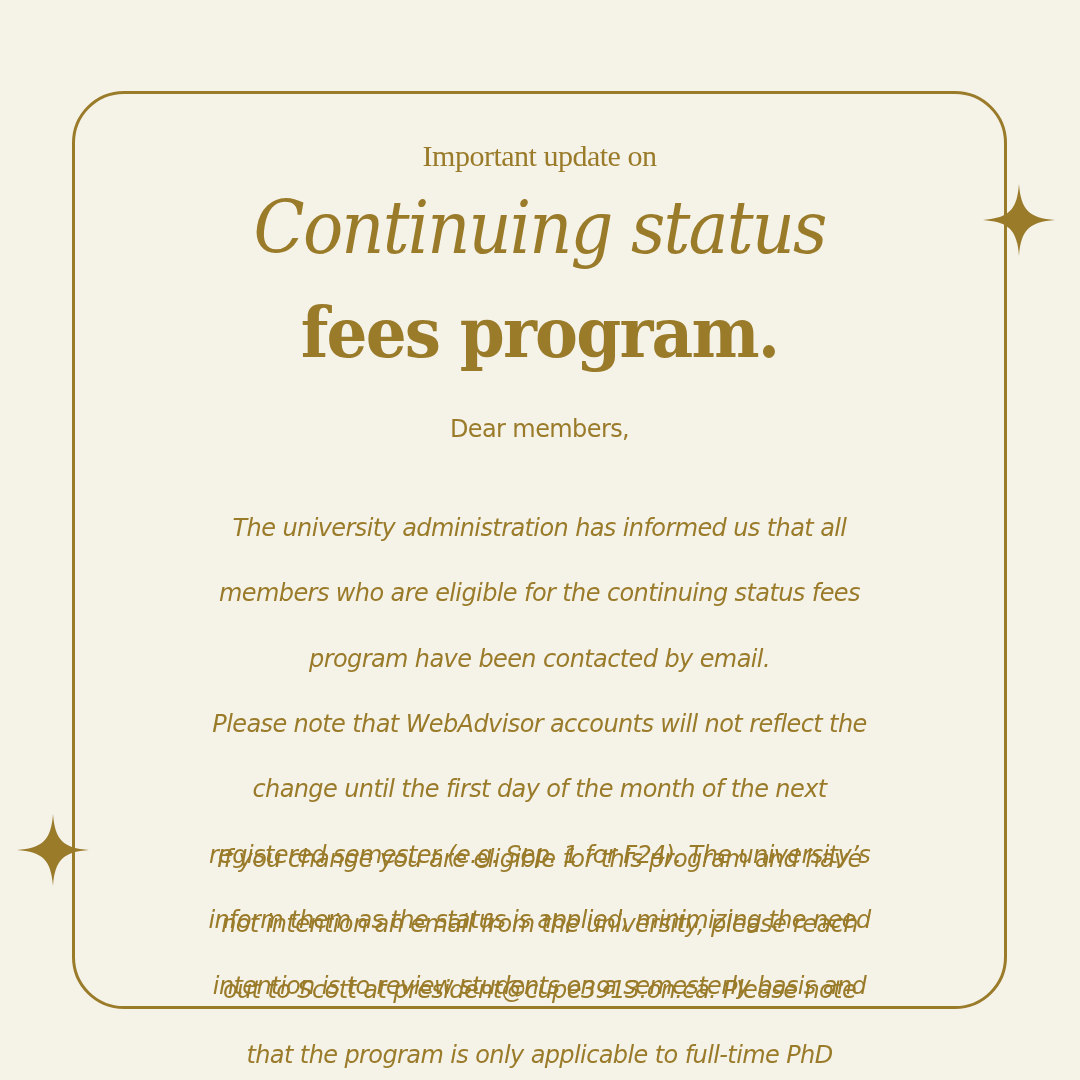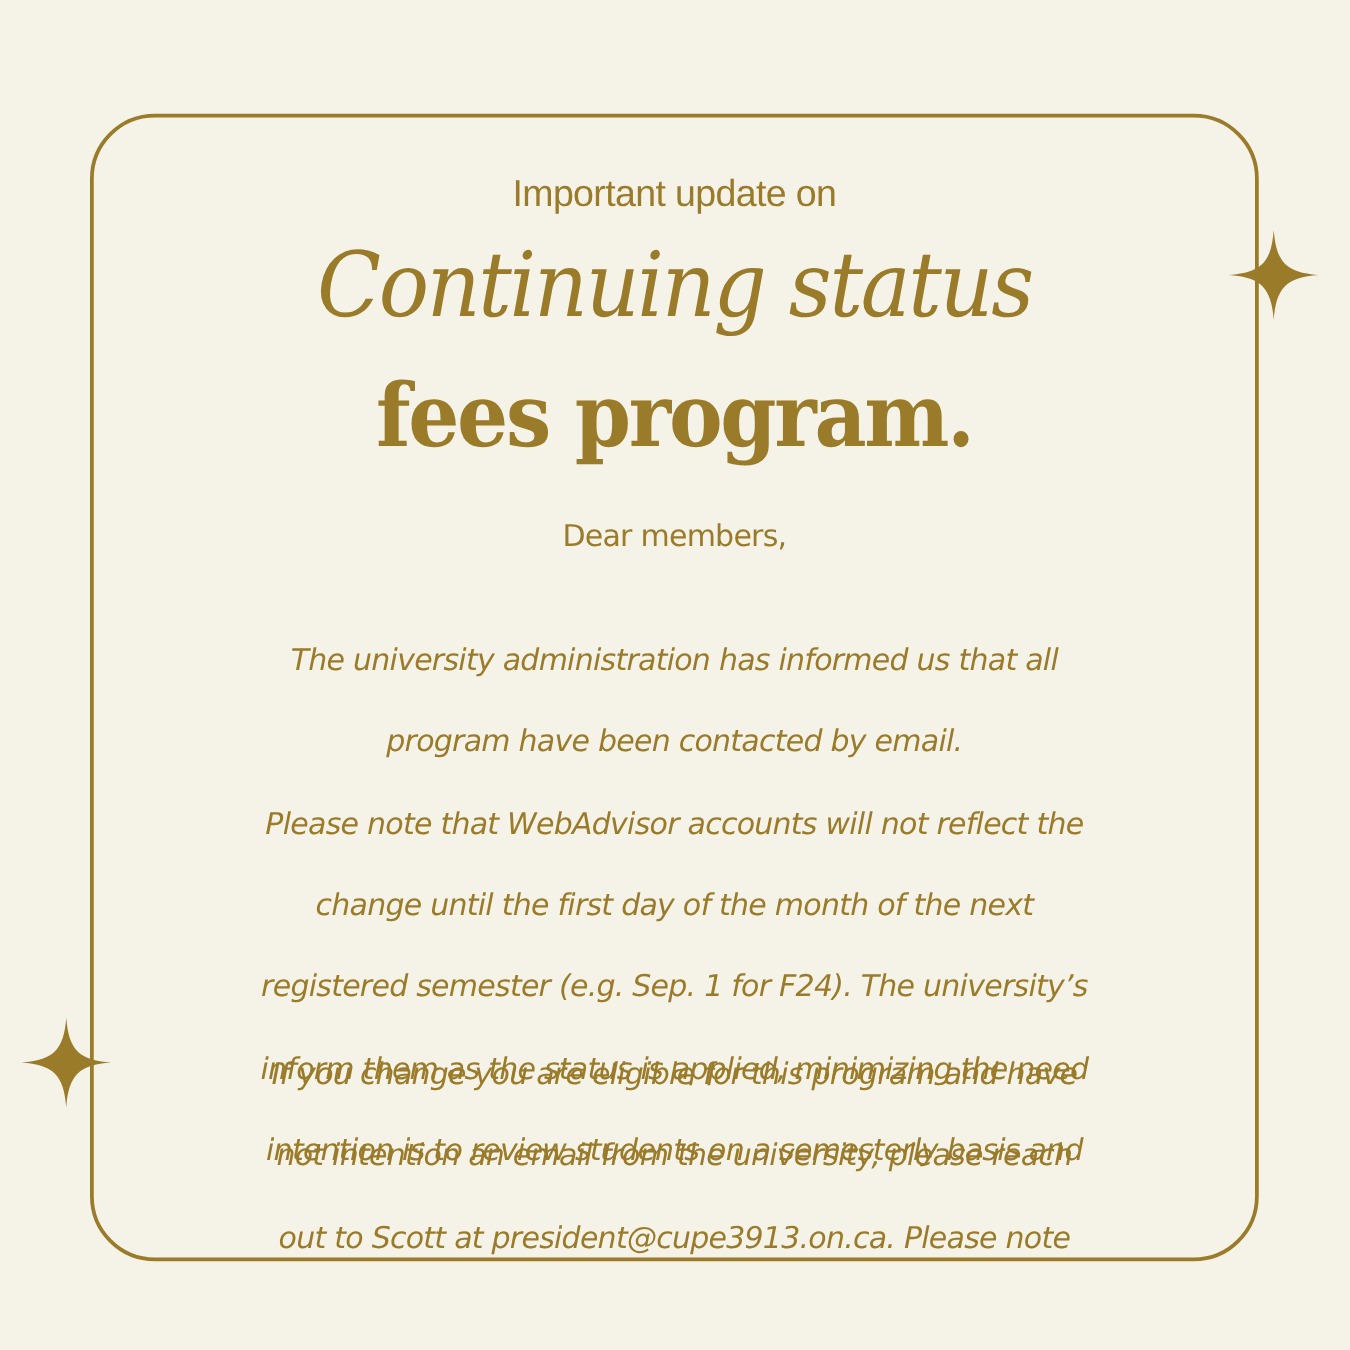--- a/index.html
+++ b/index.html
@@ -20,21 +20,21 @@
   .star svg { display: block; }
   .star-right { left: 983px; top: 184px; width: 72px; height: 72px; }
   .star-left { left: 17px; top: 814px; width: 72px; height: 72px; }
   .content {
     position: absolute;
     left: 72px; top: 91px; width: 935px;
     text-align: center;
   }
   .kicker {
     position: absolute; left: 0; right: 0; top: 48px;
-    font-family: Liberation Sans, sans-serif;
+    font-family: Liberation Serif, serif;
     font-size: 30px; letter-spacing: -0.5px;
   }
   .title-italic {
     position: absolute; left: 0; right: 0; top: 95px;
     font-family: "DejaVu Serif", serif;
     font-style: italic;
     font-size: 72px; letter-spacing: -2px;
     transform: scaleX(0.93);
   }
   .title-bold {
@@ -75,27 +75,29 @@
 
 <div class="content">
   <div class="kicker">Important update on</div>
   <div class="title-italic">Continuing status</div>
   <div class="title-bold">fees program.</div>
 
   <div class="body-text greeting">Dear members,</div>
 
   <div class="body-text para1">
     <span class="line">The university administration has informed us that all</span>
+    <span class="line">members who are eligible for the continuing status fees</span>
     <span class="line">program have been contacted by email.</span>
     <span class="line">Please note that WebAdvisor accounts will not reflect the</span>
     <span class="line">change until the first day of the month of the next</span>
     <span class="line">registered semester (e.g. Sep. 1 for F24). The university’s</span>
     <span class="line">inform them as the status is applied, minimizing the need</span>
     <span class="line">intention is to review students on a semesterly basis and</span>
   </div>
 
   <div class="body-text para2">
     <span class="line">If you change you are eligible for this program and have</span>
     <span class="line">not intention an email from the university, please reach</span>
     <span class="line">out to Scott at president@cupe3913.on.ca. Please note</span>
+    <span class="line">that the program is only applicable to full-time PhD</span>
     
   </div>
 </div>
 
 </body></html>

